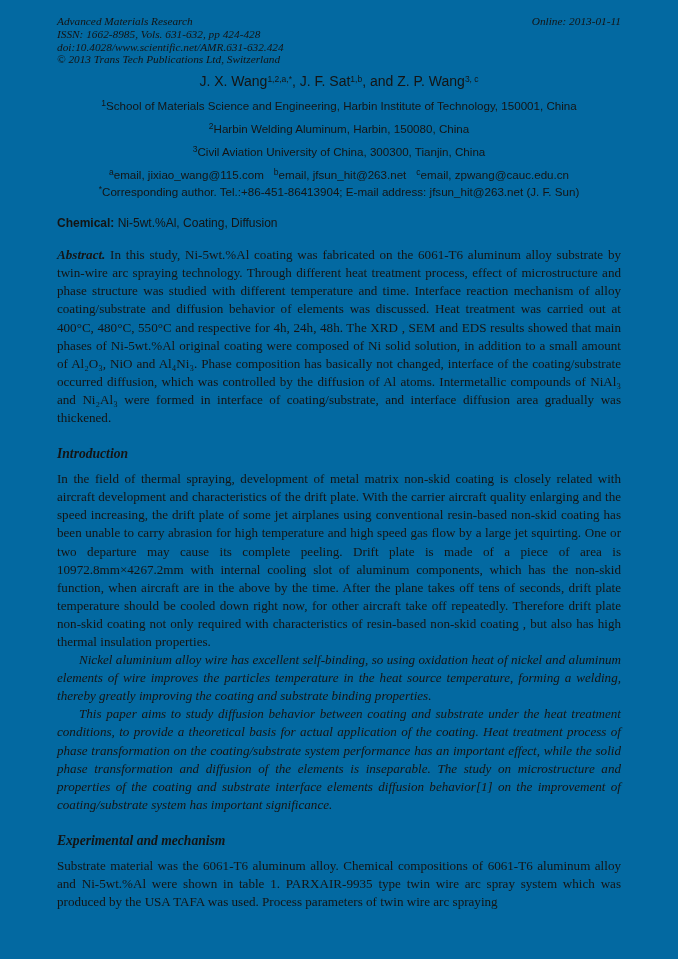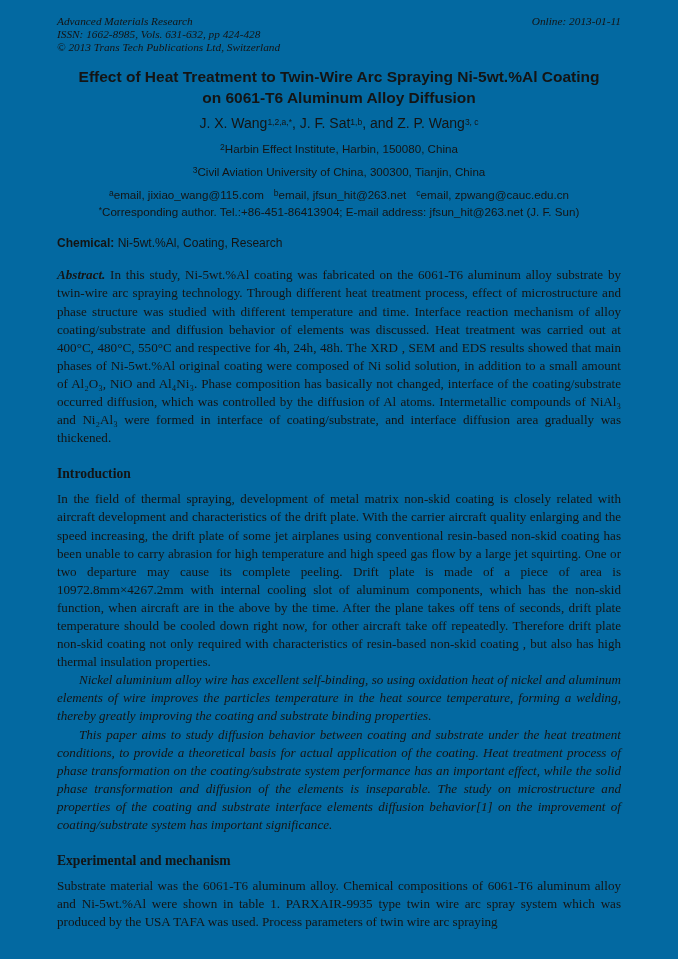--- a/index.html
+++ b/index.html
@@ -85,51 +85,50 @@
   .abstract { margin-top: 15px; }
   .abstract b { font-weight: bold; font-style: italic; }
   .indent { text-indent: 22px; font-style: italic; }
   h2.section-heading {
     margin: 19px 0 8px 0;
     font-family: "Liberation Serif", serif;
     font-weight: bold;
     font-size: 13.6px;
     line-height: 16px;
     text-align: left;
+    font-style: italic;
   }
 </style>
 </head>
 <body>
 
 <div class="page">
 
   <div class="jheader">
     <div class="left">
       <div>Advanced Materials Research</div>
       <div>ISSN: 1662-8985, Vols. 631-632, pp 424-428</div>
+      <div>doi:10.4028/www.scientific.net/AMR.631-632.424</div>
       <div>© 2013 Trans Tech Publications Ltd, Switzerland</div>
     </div>
     <div class="right">Online: 2013-01-11</div>
   </div>
 
-  <div class="title">
-    <div>Effect of Heat Treatment to Twin-Wire Arc Spraying Ni-5wt.%Al Coating</div>
-    <div>on 6061-T6 Aluminum Alloy Diffusion</div>
-  </div>
 
   <div class="authors"><span>J. X. Wang</span><sup>1,2,a,*</sup><span>, </span><span>J. F. Sat</span><sup>1,b</sup><span>, and </span><span>Z. P. Wang</span><sup>3, c</sup></div>
 
-  <div class="affil"><sup>2</sup><span>Harbin Effect Institute, Harbin, 150080, China</span></div>
+  <div class="affil first"><sup>1</sup><span>School of Materials Science and Engineering, Harbin Institute of Technology, 150001, China</span></div>
+  <div class="affil"><sup>2</sup><span>Harbin Welding Aluminum, Harbin, 150080, China</span></div>
   <div class="affil"><sup>3</sup><span>Civil Aviation University of China, 300300, Tianjin, China</span></div>
 
   <div class="emails"><span class="seg"><sup>a</sup><span>email, jixiao_wang@115.com</span></span><span class="seg"><sup>b</sup><span>email, jfsun_hit@263.net</span></span><span class="seg"><sup>c</sup><span>email, zpwang@cauc.edu.cn</span></span></div>
 
   <div class="corresponding"><sup>*</sup><span>Corresponding author. Tel.:+86-451-86413904; E-mail address: jfsun_hit@263.net (J. F. Sun)</span></div>
 
-  <div class="keywords"><b>Chemical:</b><span> Ni-5wt.%Al, Coating, Research</span></div>
+  <div class="keywords"><b>Chemical:</b><span> Ni-5wt.%Al, Coating, Diffusion</span></div>
 
   <p class="body abstract"><b>Abstract.</b><span> In this study, Ni-5wt.%Al coating was fabricated on the 6061-T6 aluminum alloy substrate by twin-wire arc spraying technology. Through different heat treatment process, effect of microstructure and phase structure was studied with different temperature and time. Interface reaction mechanism of alloy coating/substrate and diffusion behavior of elements was discussed. Heat treatment was carried out at 400°C, 480°C, 550°C and respective for 4h, 24h, 48h. The XRD , SEM and EDS results showed that main phases of Ni-5wt.%Al original coating were composed of Ni solid solution, in addition to a small amount of Al₂O₃, NiO and Al₄Ni₃. Phase composition has basically not changed, interface of the coating/substrate occurred diffusion, which was controlled by the diffusion of Al atoms. Intermetallic compounds of NiAl₃ and Ni₂Al₃ were formed in interface of coating/substrate, and interface diffusion area gradually was thickened.</span></p>
 
   <h2 class="section-heading">Introduction</h2>
   <p class="body">In the field of thermal spraying, development of metal matrix non-skid coating is closely related with aircraft development and characteristics of the drift plate. With the carrier aircraft quality enlarging and the speed increasing, the drift plate of some jet airplanes using conventional resin-based non-skid coating has been unable to carry abrasion for high temperature and high speed gas flow by a large jet squirting. One or two departure may cause its complete peeling. Drift plate is made of a piece of area is 10972.8mm×4267.2mm with internal cooling slot of aluminum components, which has the non-skid function, when aircraft are in the above by the time. After the plane takes off tens of seconds, drift plate temperature should be cooled down right now, for other aircraft take off repeatedly. Therefore drift plate non-skid coating not only required with characteristics of resin-based non-skid coating , but also has high thermal insulation properties.</p>
   <p class="body indent">Nickel aluminium alloy wire has excellent self-binding, so using oxidation heat of nickel and aluminum elements of wire improves the particles temperature in the heat source temperature, forming a welding, thereby greatly improving the coating and substrate binding properties.</p>
   <p class="body indent">This paper aims to study diffusion behavior between coating and substrate under the heat treatment conditions, to provide a theoretical basis for actual application of the coating. Heat treatment process of phase transformation on the coating/substrate system performance has an important effect, while the solid phase transformation and diffusion of the elements is inseparable. The study on microstructure and properties of the coating and substrate interface elements diffusion behavior[1] on the improvement of coating/substrate system has important significance.</p>
 
   <h2 class="section-heading">Experimental and mechanism</h2>
   <p class="body">Substrate material was the 6061-T6 aluminum alloy. Chemical compositions of 6061-T6 aluminum alloy and Ni-5wt.%Al were shown in table 1. PARXAIR-9935 type twin wire arc spray system which was produced by the USA TAFA was used. Process parameters of twin wire arc spraying</p>

